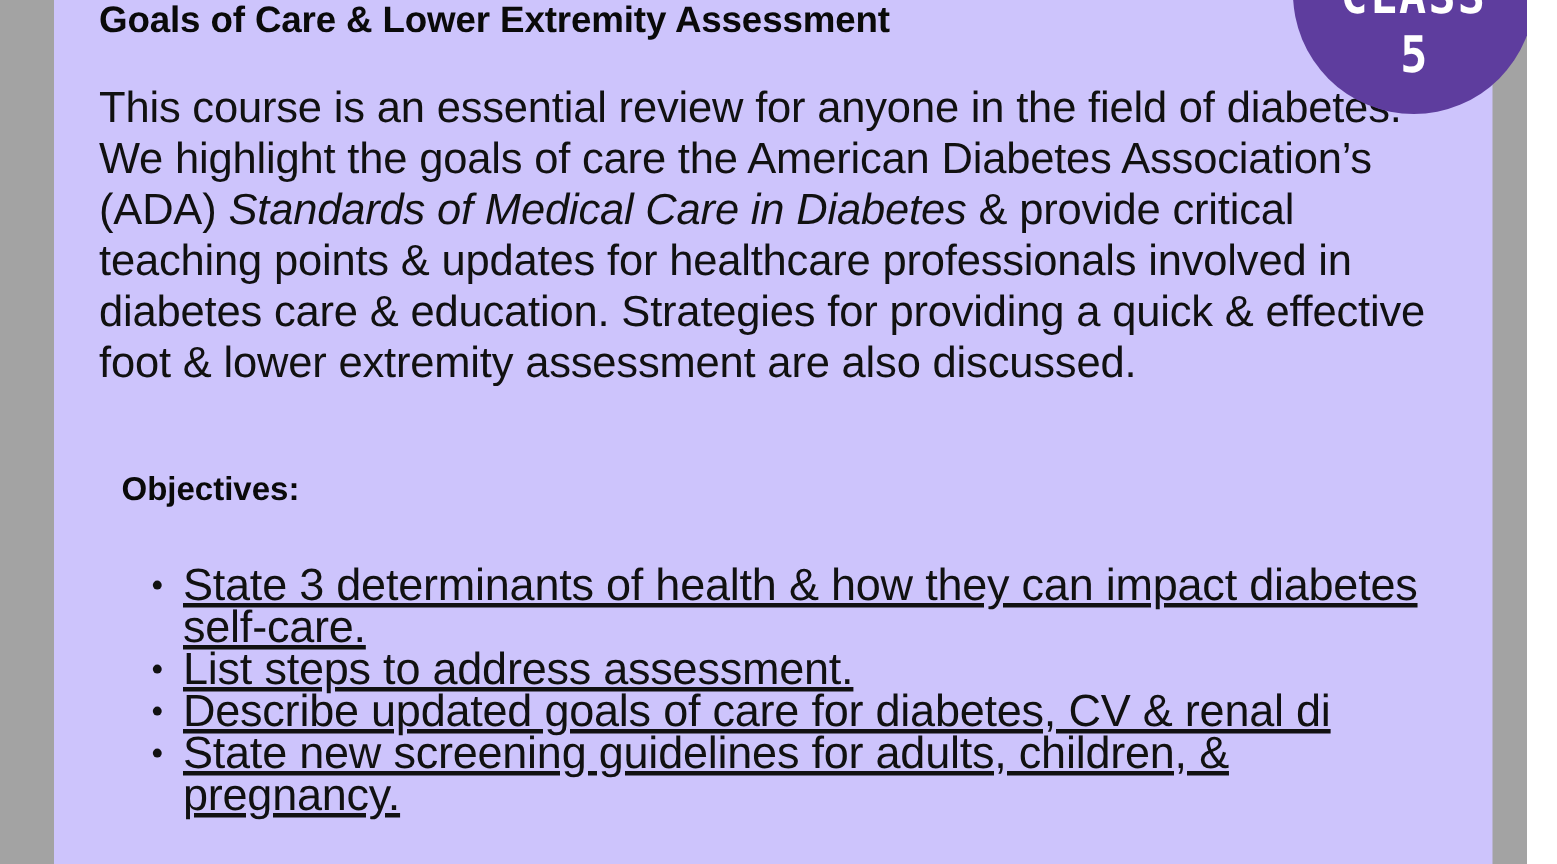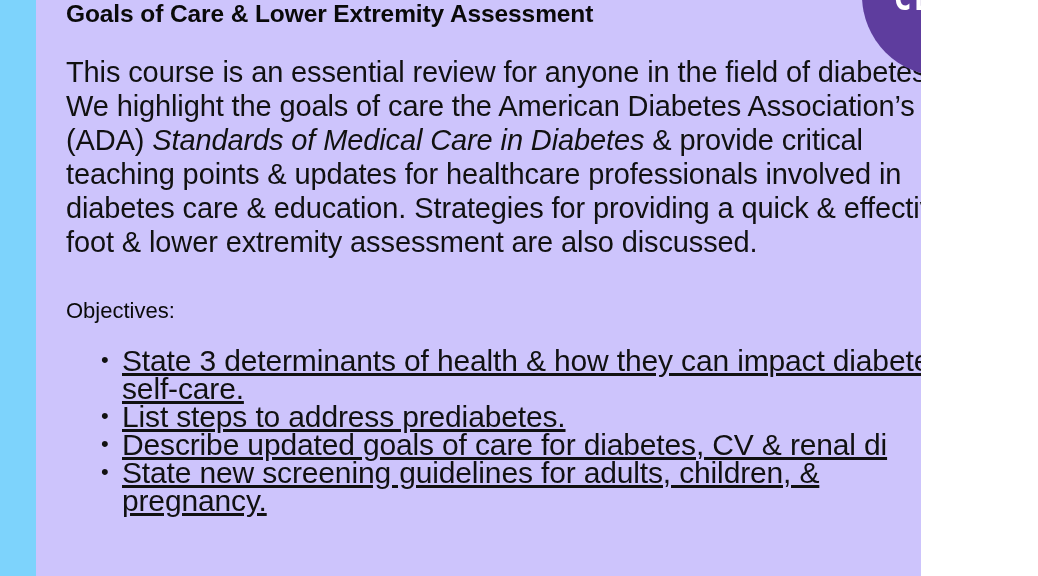--- a/index.html
+++ b/index.html
@@ -8,23 +8,23 @@
     padding: 0;
     width: 1038px;
     height: 576px;
     overflow: hidden;
     background: #ffffff;
     font-family: "Liberation Sans", sans-serif;
   }
 
   #stage {
     position: relative;
-    width: 921px;
+    width: 1018px;
     height: 576px;
-    background: #7dd3fc;
+    background: #a3a3a3;
     overflow: hidden;
   }
 
   
   #course-card {
     position: absolute;
     left: 36px;
     top: -60px;              
     width: 959px;
     height: 700px;           
@@ -58,24 +58,24 @@
     font-size: 29px;
     line-height: 34px;
     color: #111111;
     max-width: 918px;
     letter-spacing: -0.12px;
   }
   #card-body .em { font-style: italic; }
 
   
   #objectives-heading {
-    margin: 0;
+    margin: 15px;
     padding-top: 38px;
     font-size: 22px;
-    font-weight: normal;
+    font-weight: bold;
     color: #0a0a0a;
     line-height: 28px;
   }
 
   
   #objectives-list {
     margin: 0;
     padding: 22px 0 0 56px;
     list-style: none;
     color: #111111;
@@ -142,21 +142,21 @@
     <div class="card-inner">
 
       <h1 id="card-title">Goals of Care &amp; Lower Extremity Assessment</h1>
 
       <p id="card-body"><span>This course is an essential review for anyone in the field of diabetes. We highlight the goals of care the American Diabetes Association’s (ADA) </span><span class="em">Standards of Medical Care in Diabetes</span><span> &amp; provide critical teaching points &amp; updates for healthcare professionals involved in diabetes care &amp; education. Strategies for providing a quick &amp; effective foot &amp; lower extremity assessment are also discussed.</span></p>
 
       <h2 id="objectives-heading">Objectives:</h2>
 
       <ul id="objectives-list">
         <li>State 3 determinants of health &amp; how they can impact diabetes self-care.</li>
-        <li>List steps to address prediabetes.</li>
+        <li>List steps to address assessment.</li>
         <li>Describe updated goals of care for diabetes, CV &amp; renal di</li>
         <li>State new screening guidelines for adults, children, &amp; pregnancy.</li>
       </ul>
 
     </div>
   </div>
 
   <div id="class-badge">
     <span class="badge-word">CLASS</span>
     <span class="badge-number">5</span>

